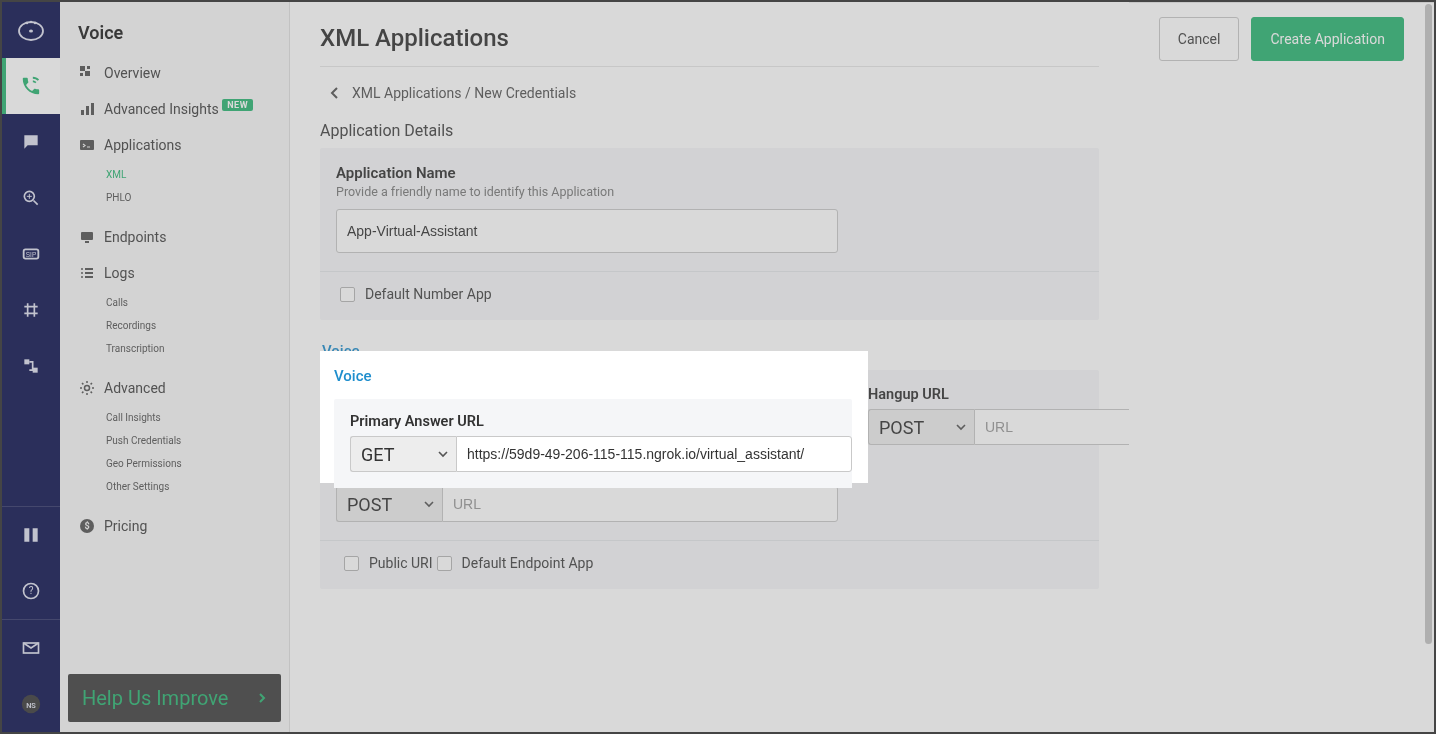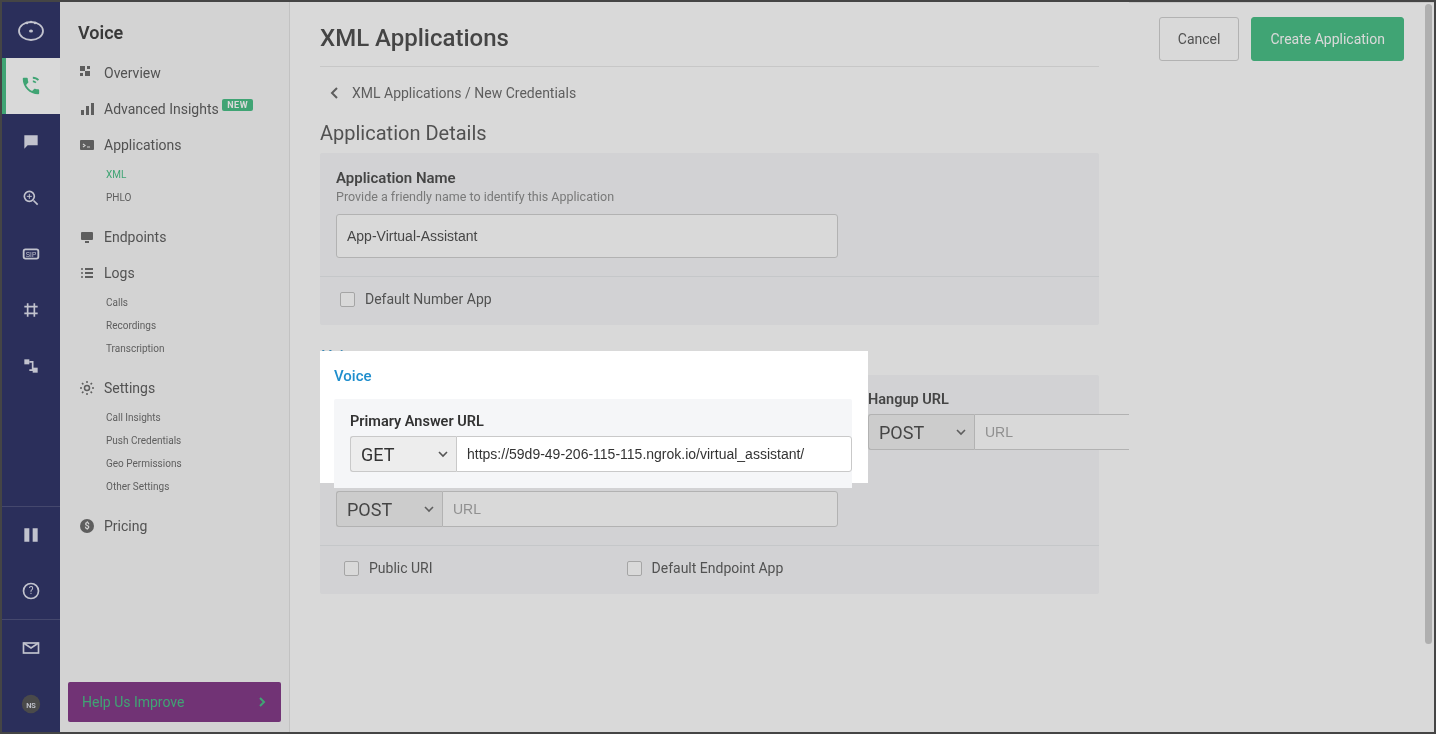--- a/index.html
+++ b/index.html
@@ -124,24 +124,24 @@
       font-size: 9px;
       font-weight: 700;
       padding: 1px 5px;
       border-radius: 2px;
       letter-spacing: 0.5px;
       position: relative;
       top: -6px;
     }
     .help-improve {
       margin: 6px 8px 10px;
-      background: #701a75;
+      background: #404040;
       color: #2bb673;
       padding: 12px 14px;
-      font-size: 14px;
+      font-size: 20px;
       border-radius: 2px;
       display: flex;
       align-items: center;
       justify-content: space-between;
       cursor: pointer;
     }
     
     .main {
       flex: 1;
       background: #fff;
@@ -170,21 +170,21 @@
       padding: 18px 0 18px 10px;
       font-size: 14px;
       color: #555;
     }
     .breadcrumb .chev {
       color: #555;
       margin-right: 6px;
       cursor: pointer;
     }
     .section-label {
-      font-size: 20px;
+      font-size: 16px;
       color: #444;
       margin: 2px 0 8px;
     }
     .card {
       background: #f5f6f8;
       border-radius: 2px;
       padding: 16px 16px 18px;
       margin-bottom: 22px;
     }
     .field-label {
@@ -270,21 +270,20 @@
       border: 1px solid #c9c9c9;
       border-radius: 0 3px 3px 0;
       background: #fff;
       padding: 0 10px;
       font-size: 14px;
       color: #333;
     }
     .combo .url::placeholder { color: #9a9a9a; }
     .inline-cbs {
       display: flex;
-      gap: 190px;
       padding-left: 4px;
     }
     
     .footer {
       border-top: 1px solid #e6e6e6;
       padding: 14px 30px;
       display: flex;
       justify-content: flex-end;
       gap: 12px;
       background: #fff;
@@ -479,21 +478,21 @@
       <div class="nav-sub">Recordings</div>
       <div class="nav-sub">Transcription</div>
 
       <div class="nav-row" style="margin-top:10px">
         <span class="nicon">
           <svg width="16" height="16" viewBox="0 0 16 16">
               <circle cx="8" cy="8" r="2.5" fill="none" stroke="#555" stroke-width="1.5"></circle>
               <path d="M8 1v2M8 13v2M1 8h2M13 8h2M3 3l1.4 1.4M11.6 11.6L13 13M13 3l-1.4 1.4M4.4 11.6L3 13" stroke="#555" stroke-width="1.5"></path>
             </svg>
         </span>
-        <span class="label">Settings</span>
+        <span class="label">Advanced</span>
       </div>
       <div class="nav-sub">Call Insights</div>
       <div class="nav-sub">Push Credentials</div>
       <div class="nav-sub">Geo Permissions</div>
       <div class="nav-sub">Other Settings</div>
 
       <div class="nav-row" style="margin-top:10px">
         <span class="nicon">
           <svg width="16" height="16" viewBox="0 0 16 16">
               <circle cx="8" cy="8" r="7" fill="#555"></circle>

